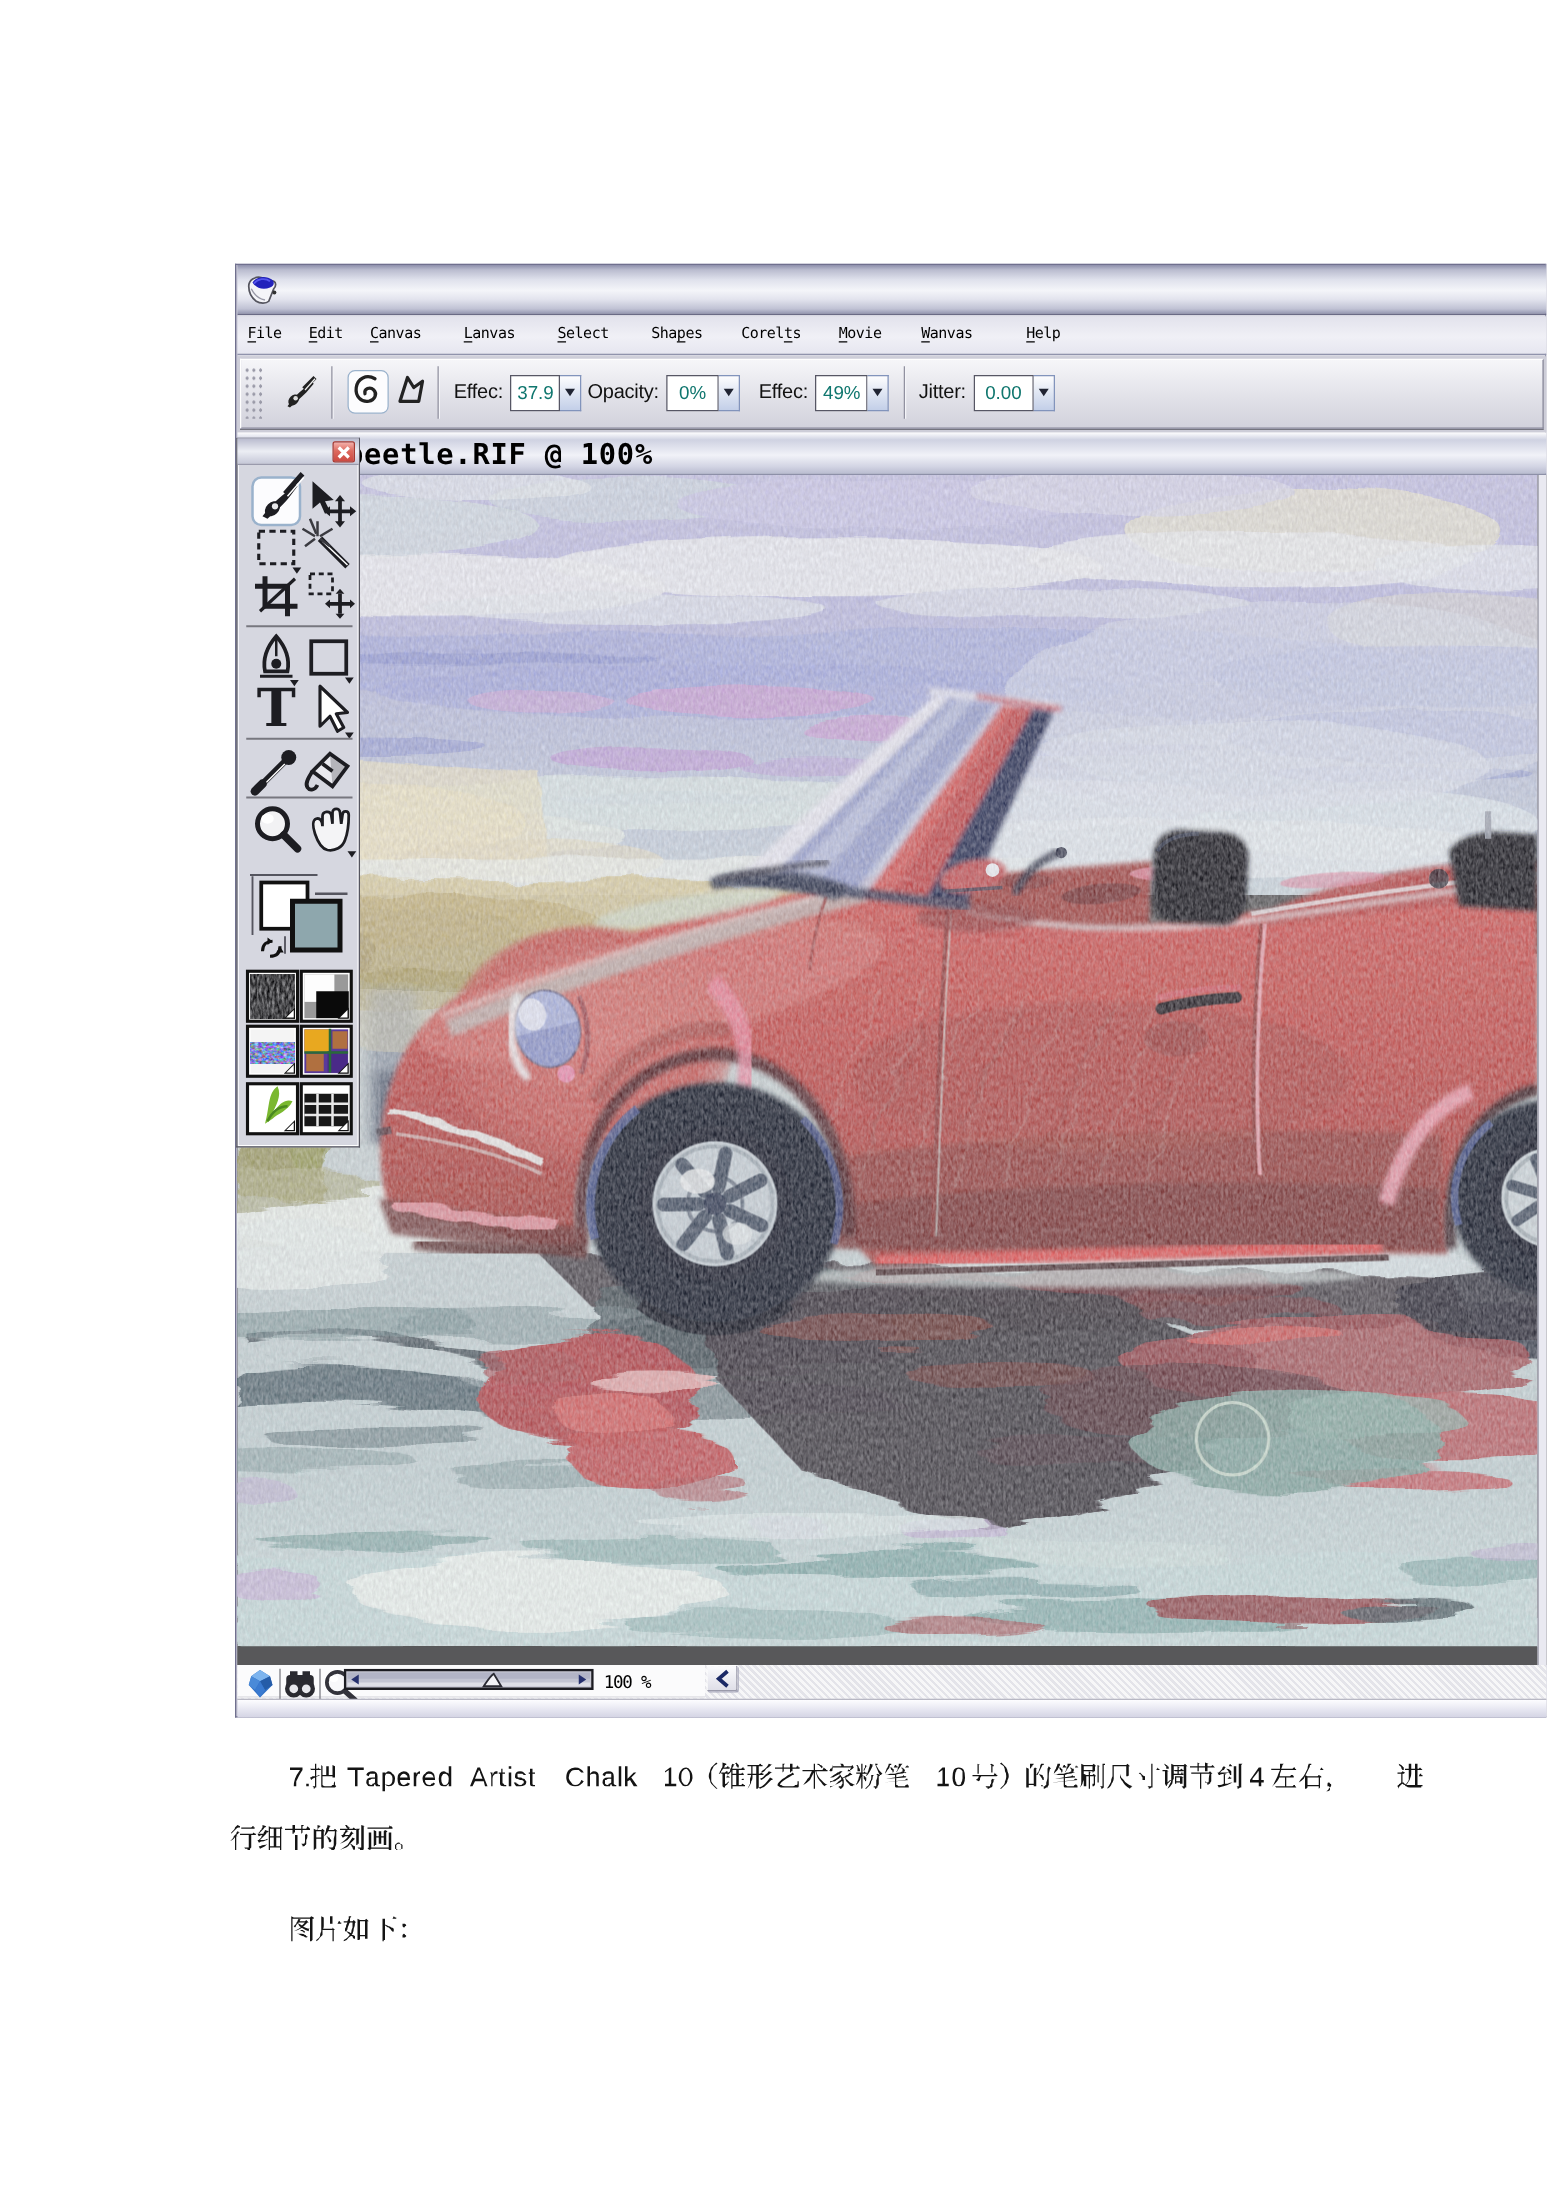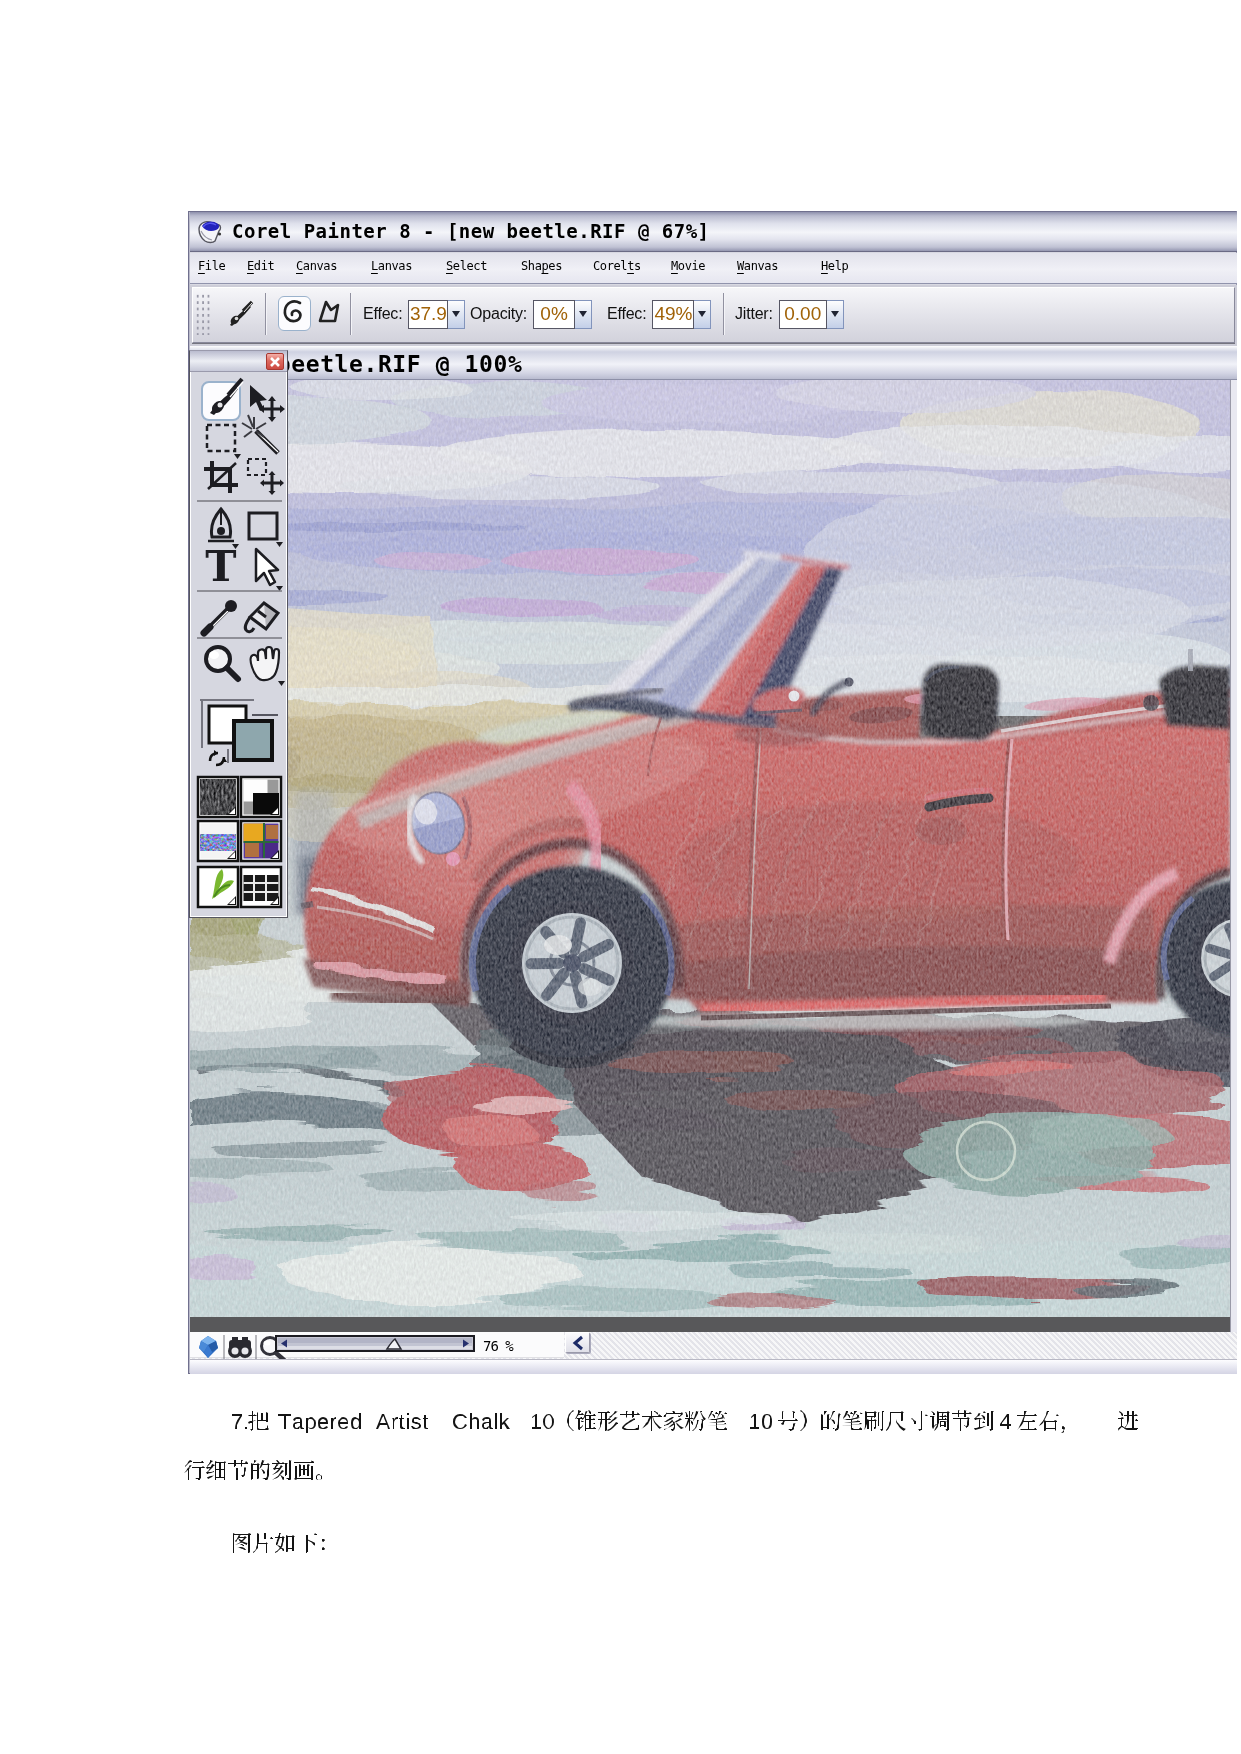--- a/index.html
+++ b/index.html
@@ -28,21 +28,21 @@
   border:1px solid #fff; border-right-color:#88889a; border-bottom-color:#88889a; box-shadow:0 1px 0 #74747f; }
 .grip { position:absolute; left:5px; top:8px; width:16px; height:42px;
   background-image:radial-gradient(#9a9aa8 1.1px, transparent 1.3px); background-size:5.4px 6.4px; }
 .pico { position:absolute; top:14px; width:30px; height:30px; }
 .psep { position:absolute; top:8px; width:1px; height:42px; background:#9191a0; box-shadow:1px 0 0 #f4f4f8; }
 .strokebox { position:absolute; top:11px; width:33px; height:35px; border-radius:6px; }
 .strokebox.sel { background:#fcfcfe; border:1.5px solid #9ab2cc; }
 .pcombo { position:absolute; top:14px; height:30px; display:flex; align-items:center; }
 .plabel { font-size:16px; color:#111; margin-right:6px; letter-spacing:-0.2px; }
 .pfield { display:inline-flex; align-items:center; justify-content:center; height:29px; background:#fff;
-  border:1px solid #565664; font-size:19px; color:#a16207; }
+  border:1px solid #565664; font-size:15px; color:#0f766e; }
 .pbtn { display:inline-flex; align-items:center; justify-content:center; width:17px; height:29px;
   background:linear-gradient(#fdfdfe,#e2e8f4 45%,#c3cfe8); border:1px solid #8294bc; border-left:none; }
 .parrow { width:0; height:0; border-left:4.5px solid transparent; border-right:4.5px solid transparent; border-top:6px solid #202433; }
 
 
 .docbar { position:absolute; left:1px; top:134px; width:1047px; height:34px;
   background:linear-gradient(#fdfdfe 0%, #cfd2e2 18%, #f1f2f8 55%, #d3d5e4 82%, #b9bcd0 100%);
   border-bottom:1px solid #8d90a8; overflow:hidden; }
 .docbar .dtitle { position:absolute; left:29px; top:5px; font-family:"DejaVu Sans Mono","Liberation Mono",monospace;
   font-size:23px; font-weight:bold; letter-spacing:0.6px; color:#000; white-space:pre; }
@@ -88,21 +88,20 @@
   <div class="appwin">
 
     <div class="titlebar">
       <svg class="appicon" viewBox="0 0 28 28">
         <path d="M4,12 C4,7 9,4 14,5 L24,8 C26,9 26,12 24,14 L20,24 C18,26 13,26 10,24 C6,21 4,16 4,12 Z" fill="#f4f4f8" stroke="#55555f" stroke-width="1.4"></path>
         <path d="M7,9 C10,4 18,3 23,7 C25,9 24,12 21,13 C16,15 10,14 7,9 Z" fill="#2222bb"></path>
         <path d="M8,10 C11,6 17,5 21,8" stroke="#5555ee" stroke-width="1.4" fill="none"></path>
         <path d="M6,14 C8,18 12,22 17,23" stroke="#9a9aa8" stroke-width="1.2" fill="none"></path>
         <circle cx="24.5" cy="17" r="1.6" fill="#333"></circle>
       </svg>
-      <span class="title">Corel Painter 8 - [new beetle.RIF @ 67%]</span>
     </div>
 
     <div class="menubar">
       <span class="mitem" style="left:8px"><span></span><u>F</u><span>ile</span></span>
         <span class="mitem" style="left:57px"><span></span><u>E</u><span>dit</span></span>
         <span class="mitem" style="left:106px"><span></span><u>C</u><span>anvas</span></span>
         <span class="mitem" style="left:181px"><span></span><u>L</u><span>anvas</span></span>
         <span class="mitem" style="left:256px"><span></span><u>S</u><span>elect</span></span>
         <span class="mitem" style="left:331px"><span>Sha</span><u>p</u><span>es</span></span>
         <span class="mitem" style="left:403px"><span>Corel</span><u>t</u><span>s</span></span>
@@ -533,21 +532,21 @@
 </svg></div>
       <div class="slider"><svg width="200" height="17" viewBox="0 0 200 17">
 <rect x="1" y="1" width="198" height="15" fill="#c8c8d4" stroke="#1c1c22" stroke-width="2"></rect>
 <rect x="3" y="3" width="194" height="11" fill="#c2c4d2"></rect>
 <rect x="3" y="3" width="194" height="5" fill="#b2b4c6"></rect>
 <rect x="3" y="11" width="194" height="3" fill="#dddee6"></rect>
 <path d="M12,4.5 L6,8.5 L12,12.5 Z" fill="#26306e"></path>
 <path d="M188,4.5 L194,8.5 L188,12.5 Z" fill="#26306e"></path>
 <path d="M112,14 L126,14 L120,4 C117,6 114,11 112,14 Z" fill="#f2f2f6" stroke="#2a2a33" stroke-width="1.5"></path>
 </svg></div>
-      <span class="zoomtxt">76 %</span>
+      <span class="zoomtxt">100 %</span>
       <div class="chevbtn">
           <svg width="14" height="16" viewBox="0 0 14 16">
 <path d="M11,2 L4,8 L11,14" stroke="#1c2a66" stroke-width="3" fill="none"></path>
           </svg>
         </div>
     </div>
     <div class="winbottom"></div>
   </div>
 
   <div class="toolbox">

